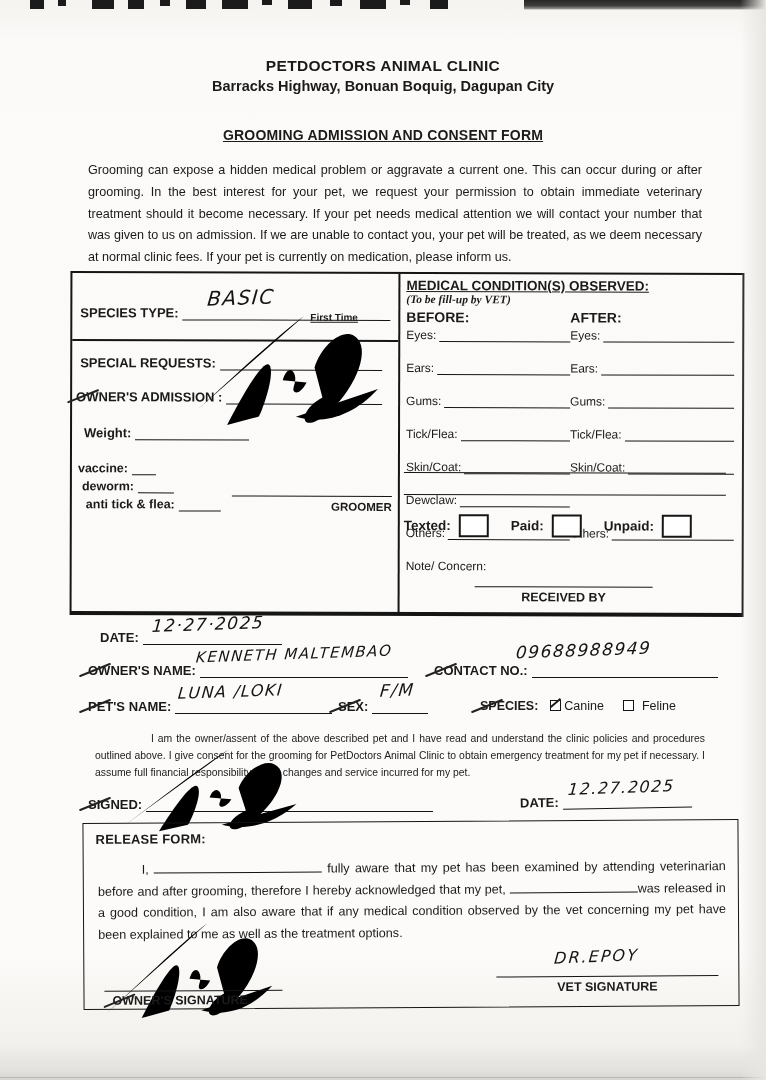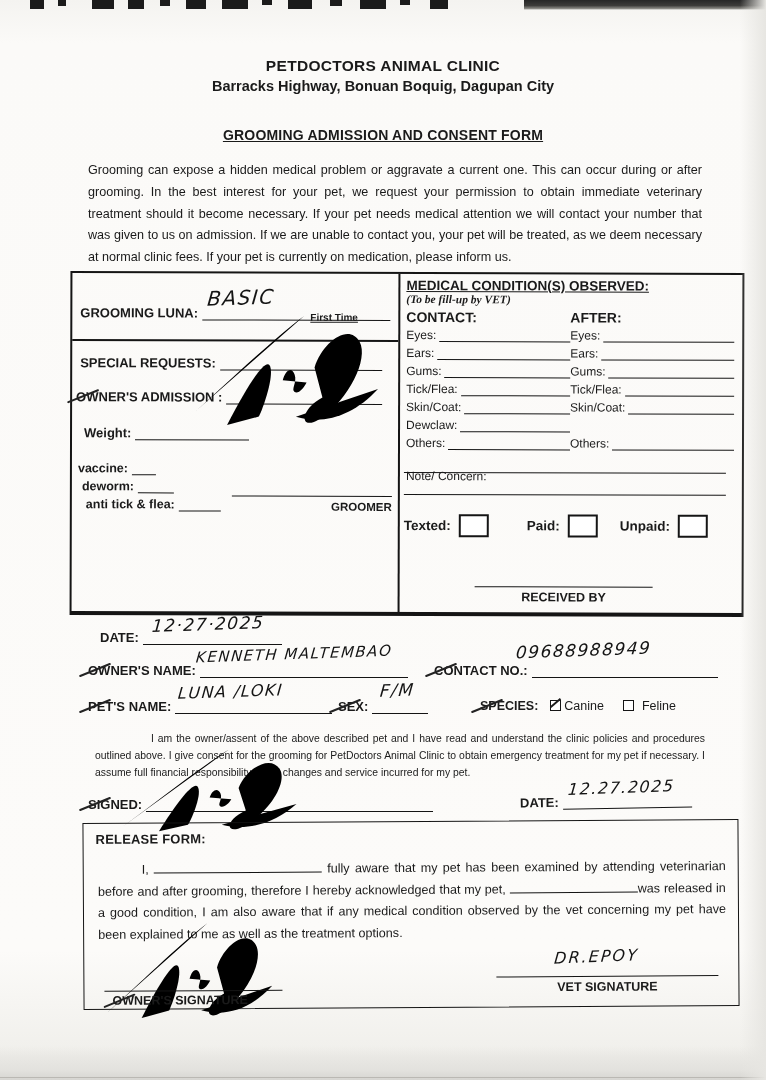--- a/index.html
+++ b/index.html
@@ -32,21 +32,21 @@
     left:-10px;top:42%;transform:rotate(-22deg);border-radius:2px;
   }
   
   .admission-box{
     position:absolute;left:70px;top:272px;width:670px;height:338px;
     border:2.2px solid #151515;border-bottom-width:4.5px;transform:rotate(0.15deg);
     display:flex;
   }
   .left-col{position:relative;width:326px;height:100%;}
   .right-col{position:relative;flex:1;height:100%;border-left:2px solid #151515;padding:4px 8px 0 6px;box-sizing:border-box;}
-  .mrow{display:flex;margin-bottom:4px;}
+  .mrow{display:flex;margin-bottom:19px;}
   .mcell{flex:1;display:flex;align-items:flex-end;font-size:12px;}
   .mcell .lb{font-weight:normal;white-space:nowrap;}
   .mcell .ln{flex:1;margin-left:3px;height:12px;}
   .mcell.empty .ln{border-bottom:none;}
   .chkbox{display:inline-block;width:26px;height:19px;border:2px solid #151515;margin-left:8px;vertical-align:middle;background:#fff;}
   .paybar{display:flex;align-items:center;font-size:13.5px;font-weight:bold;}
   .release-box{
     position:absolute;left:83px;top:821px;width:656px;height:187px;
     border:1.8px solid #151515;transform:rotate(-0.35deg);box-sizing:border-box;
   }
@@ -107,21 +107,21 @@
     <div class="bold" style="font-size:14.5px;margin-top:3px">Barracks Highway, Bonuan Boquig, Dagupan City</div>
   </div>
   <div class="abs bold" style="left:0;top:127px;width:100%;text-align:center;font-size:14px;text-decoration:underline;letter-spacing:.2px">GROOMING ADMISSION AND CONSENT FORM</div>
 
   <div class="abs" style="left:88px;top:160px;width:614px;font-size:12.6px;line-height:21.8px;text-align:justify;font-weight:500">Grooming can expose a hidden medical problem or aggravate a current one. This can occur during or after grooming. In the best interest for your pet, we request your permission to obtain immediate veterinary treatment should it become necessary. If your pet needs medical attention we will contact your number that was given to us on admission. If we are unable to contact you, your pet will be treated, as we deem necessary at normal clinic fees. If your pet is currently on medication, please inform us.</div>
 
   <div class="admission-box">
 
     <div class="left-col">
       <div class="fl abs" style="left:8px;top:32px;width:310px;font-size:13px">
-        <span class="lbl">GROOMING LUNA:</span>
+        <span class="lbl">SPECIES TYPE:</span>
         <span class="ln grow"></span>
       </div>
       <div class="hand" style="left:135px;top:12px;font-size:20px">BASIC</div>
       <div class="abs bold" style="left:238px;top:38px;font-size:10px;text-decoration:underline">First Time</div>
 
       <div class="abs" style="left:0;top:66px;width:326px;border-top:2px solid #151515"></div>
 
       <div class="fl abs" style="left:8px;top:82px;width:302px;font-size:13px">
         <span class="lbl">SPECIAL REQUESTS:</span>
         <span class="ln grow"></span>
@@ -156,21 +156,21 @@
       <div class="abs" style="left:160px;top:222px;width:160px;border-top:1.6px solid #151515;text-align:right">
         <span class="bold" style="font-size:11.5px">GROOMER</span>
       </div>
     </div>
 
     <div class="right-col">
       <div class="bold" style="font-size:13.5px;text-decoration:underline">MEDICAL CONDITION(S) OBSERVED:</div>
       <div class="bold" style="font-size:11.5px;font-style:italic;font-family:'Liberation Serif',serif">(To be fill-up by VET)</div>
 
       <div class="mrow" style="margin-top:4px;margin-bottom:3px">
-        <div class="mcell bold" style="font-size:14px">CONTACT:</div>
+        <div class="mcell bold" style="font-size:14px">BEFORE:</div>
         <div class="mcell bold" style="font-size:14px">AFTER:</div>
       </div>
 
       <div class="mrow">
         <div class="mcell">
             <span class="lb">Eyes:</span>
             <span class="ln"></span>
           </div>
         <div class="mcell">
             <span class="lb">Eyes:</span>
@@ -238,21 +238,21 @@
       </div>
 
       <div style="font-size:12px;margin-top:19px">Note/ Concern:</div>
 
       <div class="abs" style="left:4px;top:198px;width:322px;border-bottom:1.6px solid #151515"></div>
       <div class="abs" style="left:4px;top:220px;width:322px;border-bottom:1.6px solid #151515"></div>
 
       <div class="paybar abs" style="left:4px;top:240px;width:322px">
         <span>Texted:</span>
         <span class="chkbox"></span>
-        <span style="margin-left:38px">Paid:</span>
+        <span style="margin-left:22px">Paid:</span>
         <span class="chkbox"></span>
         <span style="margin-left:22px">Unpaid:</span>
         <span class="chkbox"></span>
       </div>
 
       <div class="abs" style="left:75px;top:312px;width:178px;border-top:1.8px solid #151515;text-align:center">
         <span class="bold" style="font-size:12.5px">RECEIVED BY</span>
       </div>
     </div>
   </div>

